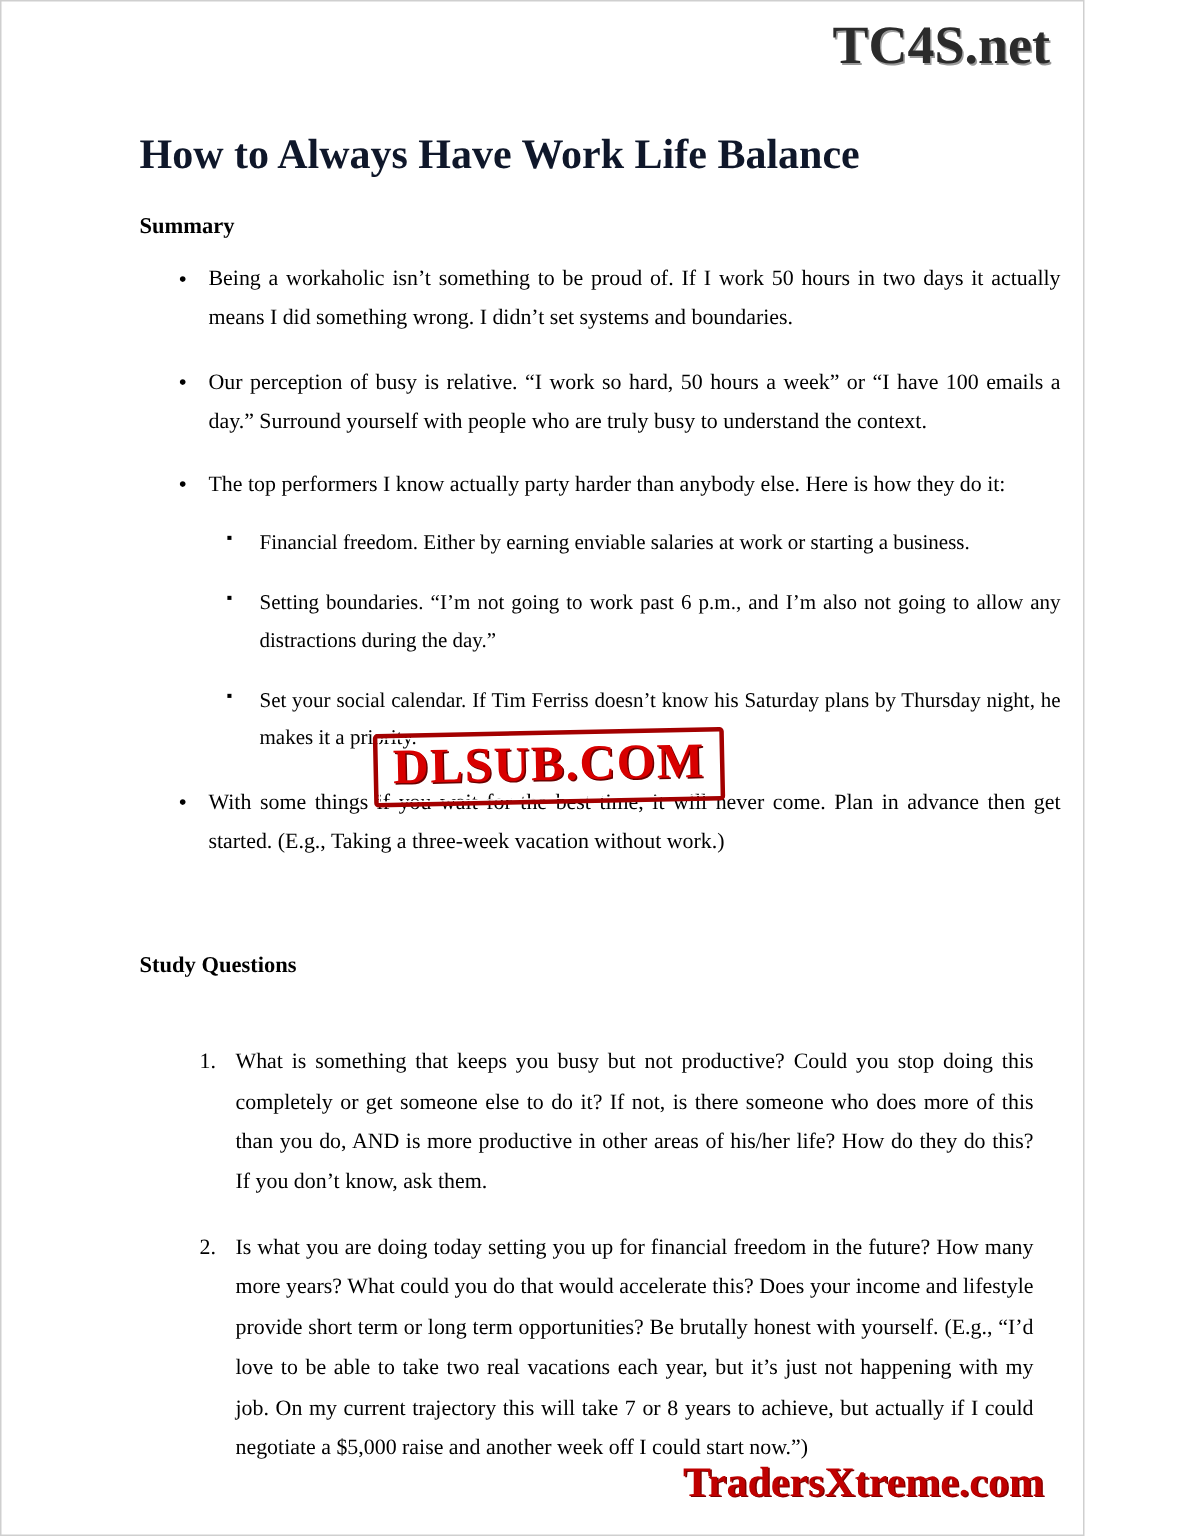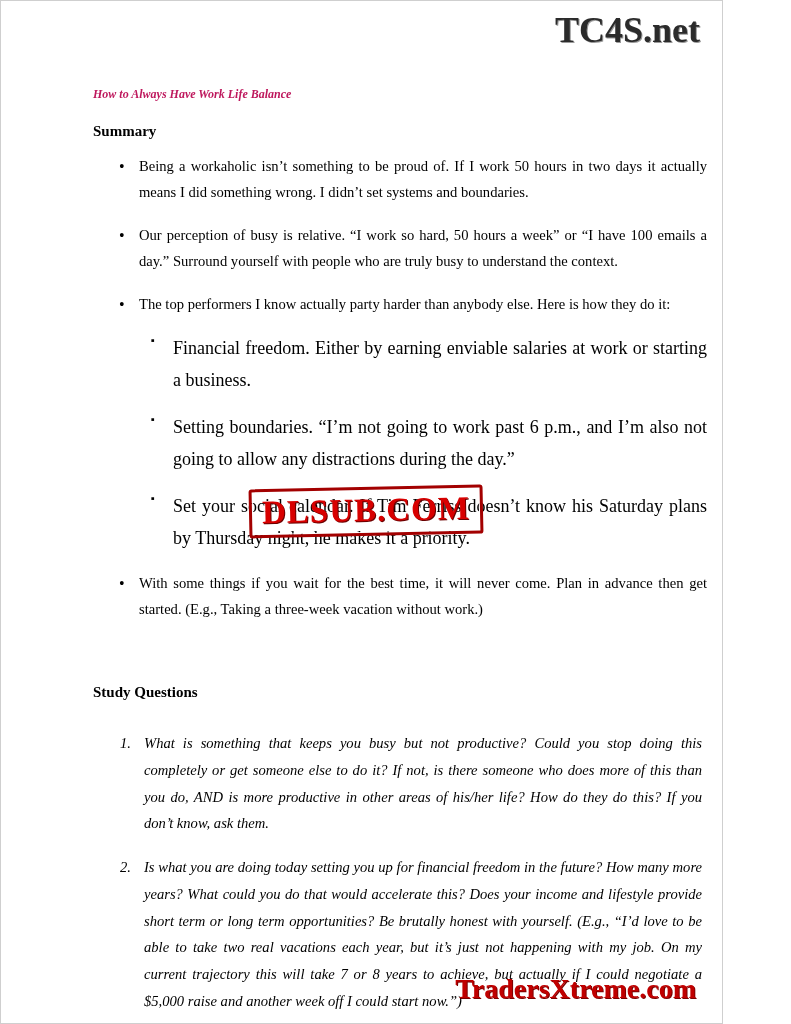--- a/index.html
+++ b/index.html
@@ -73,26 +73,25 @@
   
   .doc {
     position: absolute;
     left: 92px;
     top: 86px;
     width: 614px;
   }
 
   h1.title {
     font-family: "Liberation Serif", serif;
-    font-size: 12px;
-    font-weight: bold;
-    color: #be185d;
+    font-size: 28px;
+    font-weight: bold;
+    color: #0f172a;
     margin: 0 0 22px 0;
     line-height: 1.2;
-    font-style: italic;
   }
 
   .section-head {
     font-family: "Liberation Serif", serif;
     font-size: 15px;
     font-weight: bold;
     color: #000;
     margin: 0 0 14px 0;
   }
 
@@ -119,38 +118,37 @@
 
   ul.subbullets {
     list-style: none;
     margin: 14px 0 0 0;
     padding: 0;
   }
   ul.subbullets > li {
     position: relative;
     padding-left: 34px;
     margin-bottom: 15px;
-    font-size: 18px;
+    font-size: 14px;
     line-height: 1.78;
     text-align: justify;
   }
   ul.subbullets > li::before {
     content: "\25AA";
     position: absolute;
     left: 12px;
     top: -1px;
     font-size: 11px;
   }
 
   ol.numbered {
     list-style: none;
-    margin: 5px;
+    margin: 18px;
     padding: 0;
     counter-reset: qnum;
-    font-style: italic;
   }
   ol.numbered > li {
     position: relative;
     padding-left: 46px;
     margin-bottom: 17px;
     font-size: 14.6px;
     line-height: 1.83;
     text-align: justify;
     counter-increment: qnum;
   }

